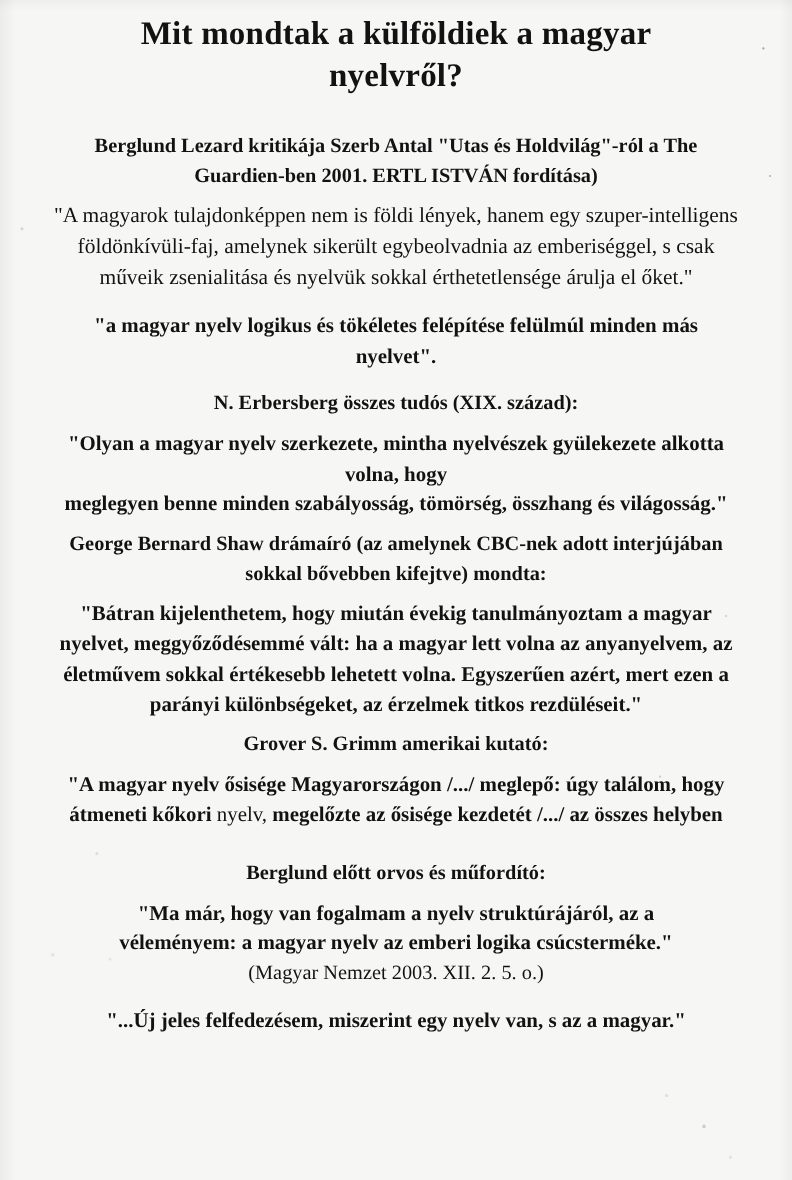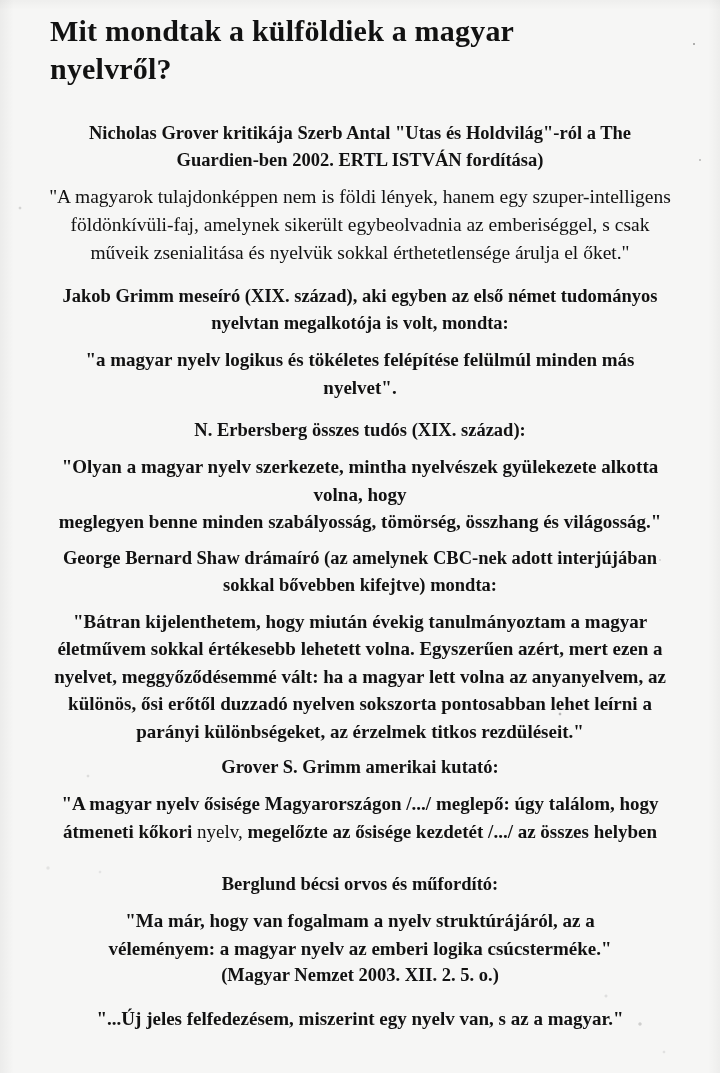--- a/index.html
+++ b/index.html
@@ -52,21 +52,21 @@
     position: relative;
     padding: 0 14px;
     box-sizing: border-box;
   }
 
   
   .doc-title {
     font-weight: bold;
     font-size: 30px;
     line-height: 38px;
-    text-align: left;
+    text-align: center;
     margin: 12px 36px 0 36px;
     letter-spacing: 0.2px;
   }
   .doc-title .t-line { display: block; }
 
   
   .section { margin: 0; }
 
   .line {
     text-align: center;
@@ -88,21 +88,21 @@
   }
 
   .quote-regular {
     font-weight: normal;
     font-size: 19.5px;
     line-height: 28px;
     text-align: center;
   }
 
   .citation {
-    font-weight: bold;
+    font-weight: normal;
     font-size: 18.5px;
     line-height: 27px;
     text-align: center;
   }
 
   
   .thin { font-weight: normal; }
 
   
   .gap-lg { margin-top: 26px; }
@@ -121,35 +121,31 @@
 
 <div class="page">
 
   <h1 class="doc-title">
     <span class="t-line">Mit mondtak a külföldiek a magyar</span>
     <span class="t-line">nyelvről?</span>
   </h1>
 
   <section class="section gap-xl">
     <div class="attrib">
-      <div class="line">Nicholas Grover kritikája Szerb Antal "Utas és Holdvilág"-ról a The</div>
-      <div class="line">Guardien-ben 2002. ERTL ISTVÁN fordítása)</div>
+      <div class="line">Berglund Lezard kritikája Szerb Antal "Utas és Holdvilág"-ról a The</div>
+      <div class="line">Guardien-ben 2001. ERTL ISTVÁN fordítása)</div>
     </div>
     <div class="quote-regular gap-sm">
       <div class="line">"A magyarok tulajdonképpen nem is földi lények, hanem egy szuper-intelligens</div>
       <div class="line">földönkívüli-faj, amelynek sikerült egybeolvadnia az emberiséggel, s csak</div>
       <div class="line">műveik zsenialitása és nyelvük sokkal érthetetlensége árulja el őket."</div>
     </div>
   </section>
 
   <section class="section gap-md">
-    <div class="attrib">
-      <div class="line">Jakob Grimm meseíró (XIX. század), aki egyben az első német tudományos</div>
-      <div class="line">nyelvtan megalkotója is volt, mondta:</div>
-    </div>
     <div class="quote-bold gap-sm">
       <div class="line">"a magyar nyelv logikus és tökéletes felépítése felülmúl minden más</div>
       <div class="line">nyelvet".</div>
     </div>
   </section>
 
   <section class="section gap-md">
     <div class="attrib">
       <div class="line">N. Erbersberg összes tudós (XIX. század):</div>
     </div>
@@ -160,40 +156,39 @@
     </div>
   </section>
 
   <section class="section gap-sm">
     <div class="attrib">
       <div class="line">George Bernard Shaw drámaíró (az amelynek CBC-nek adott interjújában</div>
       <div class="line">sokkal bővebben kifejtve) mondta:</div>
     </div>
     <div class="quote-bold gap-sm">
       <div class="line">"Bátran kijelenthetem, hogy miután évekig tanulmányoztam a magyar</div>
+      <div class="line">nyelvet, meggyőződésemmé vált: ha a magyar lett volna az anyanyelvem, az</div>
       <div class="line">életművem sokkal értékesebb lehetett volna. Egyszerűen azért, mert ezen a</div>
-      <div class="line">nyelvet, meggyőződésemmé vált: ha a magyar lett volna az anyanyelvem, az</div>
-      <div class="line">különös, ősi erőtől duzzadó nyelven sokszorta pontosabban lehet leírni a</div>
       <div class="line">parányi különbségeket, az érzelmek titkos rezdüléseit."</div>
     </div>
   </section>
 
   <section class="section gap-sm">
     <div class="attrib">
       <div class="line">Grover S. Grimm amerikai kutató:</div>
     </div>
     <div class="quote-bold gap-sm">
       <div class="line">"A magyar nyelv ősisége Magyarországon /.../ meglepő: úgy találom, hogy</div>
       <div class="line"><span>átmeneti kőkori </span><span class="thin">nyelv, </span><span>megelőzte az ősisége kezdetét /.../ az összes helyben</span></div>
     </div>
   </section>
 
   <section class="section gap-lg">
     <div class="attrib">
-      <div class="line">Berglund bécsi orvos és műfordító:</div>
+      <div class="line">Berglund előtt orvos és műfordító:</div>
     </div>
     <div class="quote-bold gap-sm">
       <div class="line">"Ma már, hogy van fogalmam a nyelv struktúrájáról, az a</div>
       <div class="line">véleményem: a magyar nyelv az emberi logika csúcsterméke."</div>
     </div>
     <div class="citation">(Magyar Nemzet 2003. XII. 2. 5. o.)</div>
   </section>
 
   <section class="section gap-md">
     <div class="quote-bold gap-sm">

